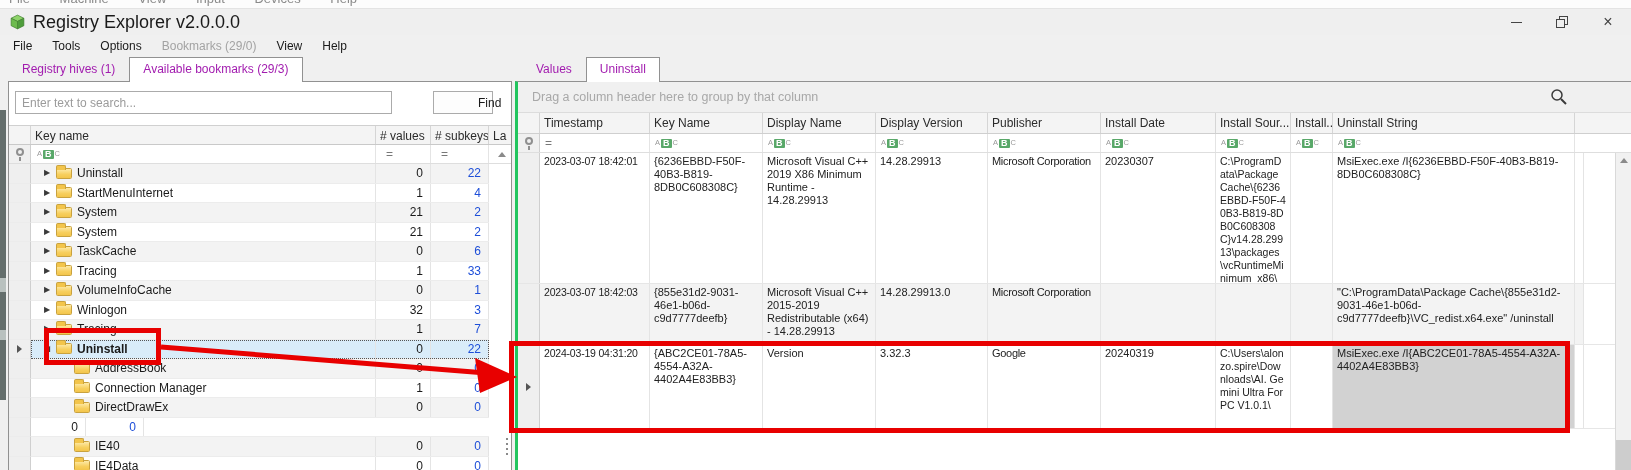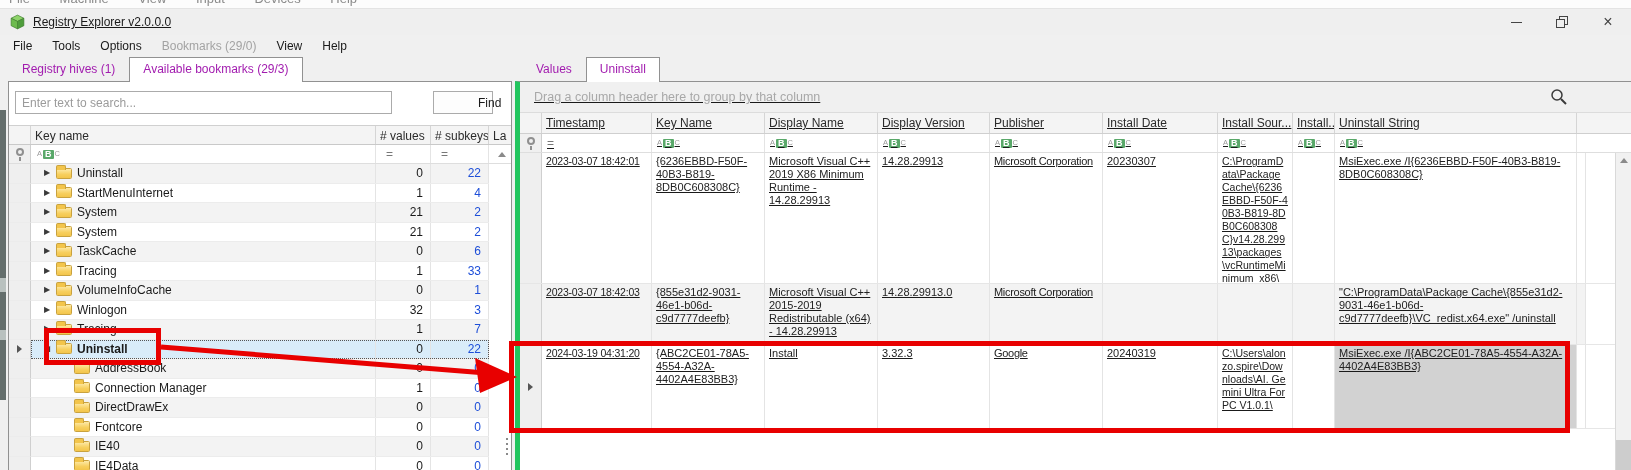--- a/index.html
+++ b/index.html
@@ -9,21 +9,21 @@
     background:#f0f0f0; color:#1a1a1a;
     font-family:"Liberation Sans", sans-serif; font-size:12px;
   }
   
   .vm-strip { position:absolute; left:0; top:0; width:100%; height:9px; background:#fcfcfc; overflow:hidden; border-bottom:1px solid #e3e3e3;}
   .vm-strip .inner { margin-top:-9px; padding-left:9px; font-size:13px; color:#8a8a8a; white-space:nowrap;}
   .vm-strip .inner span { margin-right:26px; }
   
   .titlebar { position:absolute; left:0; top:9px; width:100%; height:26px; background:#efefef; display:flex; align-items:center; padding-left:9px;}
   .app-icon { width:17px; height:17px; margin-right:7px; flex:none;}
-  .title-text { font-size:12px; color:#1a1a1a;text-decoration:underline;}
+  .title-text { font-size:18px; color:#1a1a1a;}
   .win-controls { position:absolute; right:0; top:0; height:26px; display:flex;}
   .wc { width:46px; height:100%; display:flex; align-items:center; justify-content:center; color:#444;}
   .ic-min { width:11px; height:0; border-top:1px solid #444;}
   .ic-close { font-size:16px; color:#444; line-height:1;}
   
   .menubar { position:absolute; left:0; top:35px; width:100%; height:22px; background:#f0f0f0; display:flex; align-items:center; padding-left:3px;}
   .menu-item { padding:3px 10px; color:#1a1a1a;}
   .menu-item.disabled { color:#a3a3a3;}
   
   .tabstrip { position:absolute; top:57px; height:24px; display:flex; align-items:flex-end; z-index:2;}
@@ -54,21 +54,21 @@
   .tc-val { width:55px; flex:none; text-align:right; padding-right:7px; line-height:18.5px; border-right:1px solid #e4e4e4; color:#1a1a1a;}
   .tc-sub { width:58px; flex:none; text-align:right; padding-right:7px; line-height:18.5px; border-right:1px solid #e4e4e4; color:#1d4ed8;}
   .exp { width:12px; flex:none; font-size:8px; color:#3a3a3a; line-height:1;}
   .trow.child .exp { visibility:hidden;}
   .nm { white-space:nowrap;}
   .trow.sel .nm { font-weight:bold;}
   .folder { position:relative; width:16px; height:11px; background:linear-gradient(180deg,#fdeaa9 0%,#f7cf5e 60%,#f3c54b 100%); border:1px solid #c9a23e; border-radius:1.5px; margin-right:5px; flex:none;}
   .folder::before { content:""; position:absolute; left:-1px; top:-4px; width:8px; height:4px; background:#f3c54b; border:1px solid #c9a23e; border-bottom:none; border-radius:2px 2px 0 0;}
   .tree-up { position:absolute; right:5px; top:70px;}
   
-  .rpanel { position:absolute; left:515px; top:81px; right:0; bottom:0; background:#fff; border-top:1px solid #919191; border-left:5px solid #22c55e;text-decoration:underline;}
+  .rpanel { position:absolute; left:515px; top:81px; right:0; bottom:0; background:#fff; border-top:1px solid #919191; border-left:3px solid #22c55e;}
   .groupbar { height:31px; background:#f0f0f0; border-bottom:1px solid #dcdcdc; display:flex; align-items:center; padding-left:14px; color:#a8a8a8; font-size:12.5px; position:relative;}
   .magnifier { position:absolute; right:63px; top:6px;}
   .ghead { display:flex; height:21px; background:#f4f4f4; border-bottom:1px solid #cfcfcf;}
   .gh { border-right:1px solid #d5d5d5; padding:3px 4px; color:#2b2b2b; white-space:nowrap; overflow:hidden; flex:none;}
   .c-ind{width:22px;flex:none;} .c-ts{width:110px;} .c-key{width:113px;} .c-dn{width:113px;} .c-dv{width:112px;} .c-pub{width:113px;} .c-id{width:115px;} .c-is{width:75px;} .c-il{width:42px;} .c-us{width:242px;} .c-fill{flex:1;border-right:none;}
   .gfilter { display:flex; height:19px; border-bottom:1px solid #dedede; background:#fff;}
   .gf { border-right:1px solid #e4e4e4; display:flex; align-items:center; padding-left:5px; flex:none;}
   .gf.c-ind { background:#f0f0f0; justify-content:center; padding-left:0; border-right:1px solid #cfcfcf;}
   .gf.c-fill { flex:1; border-right:none;}
   .grow { display:flex; border-bottom:1px solid #e6e6e6; overflow:hidden;}
@@ -345,25 +345,20 @@
             <span class="folder"></span>
             <span class="nm">DirectDrawEx</span>
           </div>
           <div class="tc-val">0</div>
           <div class="tc-sub">0</div>
         </div>
       </div>
       <div class="trow child">
         <div class="tind"></div>
         <div class="trowbody">
-          <div class="tc-name">
-            <span class="exp"></span>
-            <span class="folder"></span>
-            <span class="nm">Fontcore</span>
-          </div>
           <div class="tc-val">0</div>
           <div class="tc-sub">0</div>
         </div>
       </div>
       <div class="trow child">
         <div class="tind"></div>
         <div class="trowbody">
           <div class="tc-name">
             <span class="exp"></span>
             <span class="folder"></span>
@@ -501,21 +496,21 @@
         <div class="gcell c-il"></div>
         <div class="gcell c-us">"C:\ProgramData\Package Cache\{855e31d2-9031-46e1-b06d-c9d7777deefb}\VC_redist.x64.exe" /uninstall</div>
         <div class="gcell c-fill"></div>
       </div>
       <div class="grow" style="height: 84px;">
         <div class="gcell c-ind">
           <span class="tri-right"></span>
         </div>
         <div class="gcell c-ts">2024-03-19 04:31:20</div>
         <div class="gcell c-key">{ABC2CE01-78A5-4554-A32A-4402A4E83BB3}</div>
-        <div class="gcell c-dn">Install</div>
+        <div class="gcell c-dn">Version</div>
         <div class="gcell c-dv">3.32.3</div>
         <div class="gcell c-pub">Google</div>
         <div class="gcell c-id">20240319</div>
         <div class="gcell c-is">C:\Users\alonzo.spire\Downloads\AI. Gemini Ultra For PC V1.0.1\</div>
         <div class="gcell c-il"></div>
         <div class="gcell c-us hl">MsiExec.exe /I{ABC2CE01-78A5-4554-A32A-4402A4E83BB3}</div>
         <div class="gcell c-fill"></div>
       </div>
     </div>
   <div class="gscroll">

